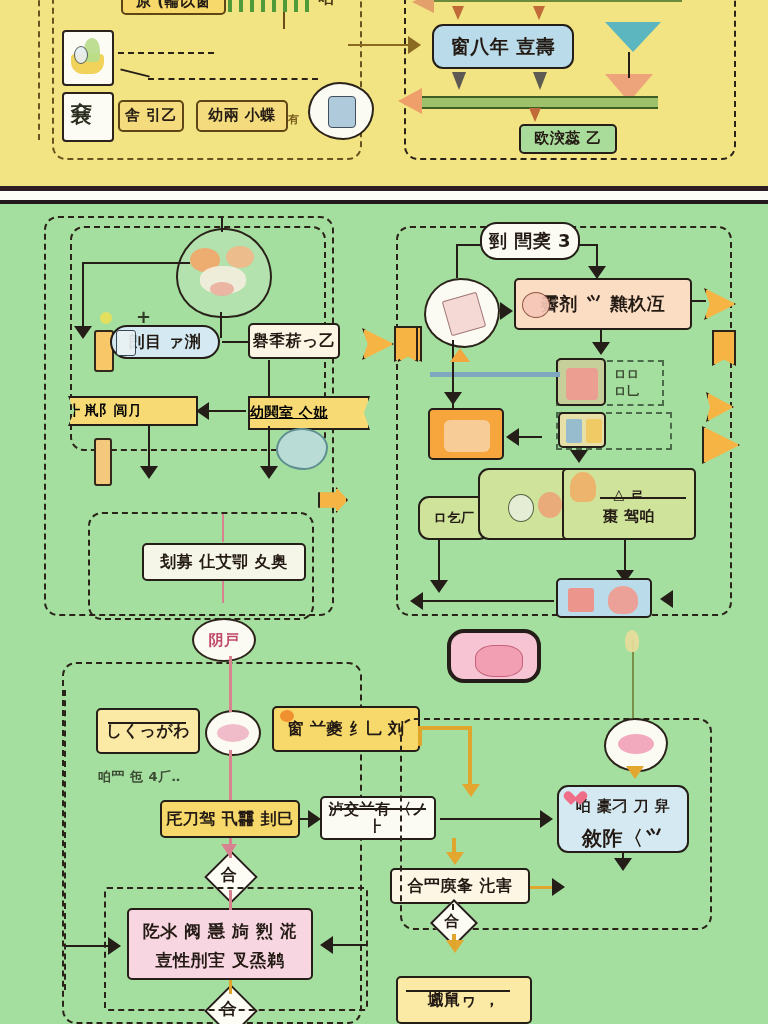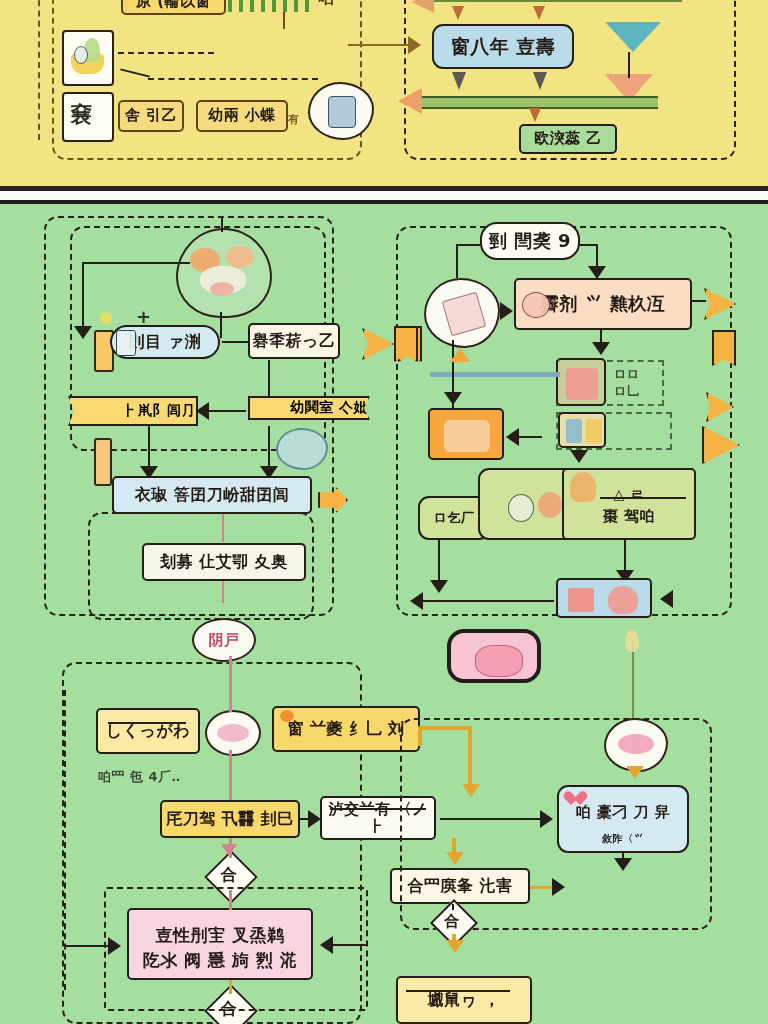--- a/index.html
+++ b/index.html
@@ -77,21 +77,21 @@
   .ah-u-orange{border-left:10px solid transparent;border-right:10px solid transparent;
         border-bottom:14px solid #f3a53e;}
 
   
   .flag{position:absolute;background:#f6b444;border:2.2px solid #2b2319;}
   .chip{position:absolute;background:#f7c768;border:2.2px solid #32281c;border-radius:3px;}
 
   
   .banner{position:absolute;box-sizing:border-box;background:#f7da74;
           border:2.5px solid #241d18;
-          display:flex;align-items:center;justify-content:flex-end;
+          display:flex;align-items:center;justify-content:flex-start;
           clip-path:polygon(0 0,100% 0,100% 100%,0 100%,5% 50%);}
   .banner.rev{clip-path:polygon(0 0,100% 0,95% 50%,100% 100%,0 100%);}
 
   
   .dia{position:absolute;background:#fdfdf5;border:2.5px solid #241d18;
        transform:rotate(45deg);}
   .dia-t{position:absolute;display:flex;align-items:center;justify-content:center;
          color:#231a14;font-weight:700;}
 
   
@@ -228,56 +228,53 @@
   </div>
 
   <div class="flag" style="left:362px;top:328px;width:28px;height:28px;
               clip-path:polygon(0 0,100% 50%,0 100%,18% 50%);"></div>
   <div class="flag" style="left:398px;top:326px;width:20px;height:32px;
               clip-path:polygon(0 0,100% 0,100% 100%,50% 82%,0 100%);"></div>
 
   <div class="banner ink" style="left:68px;top:396px;width:130px;height:30px;font-size:14px;">
     <span>⺊鼡阝闾⺆</span>
   </div>
-  <div class="banner rev ink" style="left:248px;top:396px;width:122px;height:24px;font-size:14px;">
+  <div class="banner rev ink" style="left:248px;top:396px;width:122px;height:34px;font-size:14px;text-decoration:underline;">
     <span>幼鬨室 亽妣</span>
   </div>
   <div class="ln lnh" style="left:200px;top:410px;width:46px;"></div>
   <div class="ah ah-l" style="left:196px;top:402px;"></div>
 
   <div class="ln lnv" style="left:268px;top:360px;height:36px;"></div>
   <div class="ln lnv" style="left:148px;top:426px;height:44px;"></div>
   <div class="ah ah-d" style="left:140px;top:466px;"></div>
   <div class="ln lnv" style="left:268px;top:426px;height:44px;"></div>
   <div class="ah ah-d" style="left:260px;top:466px;"></div>
 
   <div class="blob" style="left:276px;top:428px;width:48px;height:38px;background:#b9ddd6;border-color:#5f8f90;"></div>
 
-  <div class="node r4 c-blue-l ink" style="left:112px;top:476px;width:200px;height:38px;font-size:16px;">
-    <span>衣琡 箁囝刀岎甜囝闾</span>
-  </div>
   <div class="flag" style="left:318px;top:487px;width:26px;height:22px;
               clip-path:polygon(0 20%,60% 20%,60% 0,100% 50%,60% 100%,60% 80%,0 80%);"></div>
 
   <div class="dash dash-r" style="left:88px;top:512px;width:226px;height:108px;"></div>
 
   <div class="node r4 c-cream ink" style="left:142px;top:543px;width:164px;height:38px;font-size:16px;background:#f6f6e8;">
     <span>刬募 仩艾卾 夊奥</span>
   </div>
   <div class="ln lnv ln-pink" style="left:222px;top:514px;height:28px;"></div>
   <div class="ln lnv ln-pink" style="left:222px;top:581px;height:22px;"></div>
 
   <div class="blob blob-oval blob-w ink" style="left:192px;top:618px;width:60px;height:40px;font-size:15px;color:#c04a6a;">
     <span>阴戸</span>
   </div>
 
   <div class="dash dash-r" style="left:396px;top:226px;width:336px;height:390px;"></div>
 
   <div class="node r16 c-white ink" style="left:480px;top:222px;width:100px;height:38px;font-size:18px;">
-    <span>剄 閆䶮 9</span>
+    <span>剄 閆䶮 3</span>
   </div>
   <div class="ln lnv" style="left:456px;top:244px;height:34px;"></div>
   <div class="ln lnh" style="left:456px;top:244px;width:26px;"></div>
   <div class="ln lnv" style="left:596px;top:244px;height:36px;"></div>
   <div class="ln lnh" style="left:578px;top:244px;width:20px;"></div>
   <div class="ah ah-d" style="left:588px;top:266px;"></div>
 
   <div class="blob blob-w" style="left:424px;top:278px;width:72px;height:66px;">
     <div class="doodle" style="left:20px;top:16px;width:34px;height:34px;background:#f4d7d2;border:1.6px solid #9a6a6a;
                 transform:rotate(-16deg);border-radius:2px;"></div>
@@ -403,21 +400,21 @@
 
   <div class="blob blob-w" style="left:604px;top:718px;width:60px;height:50px;">
     <div class="doodle" style="left:12px;top:14px;width:36px;height:20px;background:#f1a4b8;border-radius:50%;"></div>
   </div>
   <div class="ln lnv" style="left:632px;top:640px;height:78px;background:#7a8f4a;"></div>
   <div class="doodle" style="position:absolute;left:625px;top:630px;width:14px;height:22px;background:#e8dc9a;border-radius:50% 50% 40% 40%;"></div>
   <div class="ah ah-d-gold" style="left:626px;top:766px;"></div>
 
   <div class="node r10 c-blue-l" style="left:557px;top:785px;width:132px;height:68px;flex-direction:column;">
     <span class="ink" style="font-size:15px;margin-top:10px;">㕷 橐刁 刀 舁</span>
-    <span class="ink" style="font-size:10px;margin-top:12px;">敘阼〈⺍</span>
+    <span class="ink" style="font-size:20px;margin-top:12px;">敘阼〈⺍</span>
   </div>
   <div class="heart" style="left:563px;top:792px;"></div>
   <div class="ln lnh" style="left:440px;top:818px;width:106px;"></div>
   <div class="ah ah-r" style="left:540px;top:810px;"></div>
 
   <div class="ln lnv" style="left:622px;top:853px;height:10px;"></div>
   <div class="ah ah-d" style="left:614px;top:858px;"></div>
   <div class="ln lnh ln-gold" style="left:530px;top:886px;width:28px;height:3px;"></div>
   <div class="ah ah-r" style="left:552px;top:878px;"></div>
 
@@ -437,22 +434,22 @@
 
   <div class="dia" style="left:437px;top:906px;width:30px;height:30px;"></div>
   <div class="dia-t ink" style="left:437px;top:906px;width:30px;height:30px;font-size:15px;">
     <span>合</span>
   </div>
   <div class="ln lnv" style="left:452px;top:904px;height:6px;"></div>
   <div class="ah ah-d-gold" style="left:446px;top:940px;"></div>
   <div class="ln lnv ln-gold" style="left:452px;top:934px;height:14px;width:4px;"></div>
 
   <div class="node r4 c-pink-l" style="left:127px;top:908px;width:186px;height:72px;flex-direction:column;">
+    <span class="ink" style="font-size:17px;margin-top:5px;">阣氺 阀 㥯 㫊 煭 㳸</span>
     <span class="ink" style="font-size:17px;margin-top:9px;">壴性刐宔 叉烝鹈</span>
-    <span class="ink" style="font-size:17px;margin-top:5px;">阣氺 阀 㥯 㫊 煭 㳸</span>
   </div>
   <div class="ln lnv ln-pink" style="left:229px;top:890px;height:20px;width:3px;"></div>
   <div class="ln lnv ln-gold" style="left:229px;top:980px;height:14px;width:3px;"></div>
 
   <div class="dash" style="left:104px;top:887px;width:264px;height:124px;border-radius:3px;"></div>
   <div class="ln lnh" style="left:66px;top:945px;width:46px;"></div>
   <div class="ah ah-r" style="left:108px;top:937px;"></div>
   <div class="ah ah-l" style="left:320px;top:936px;"></div>
   <div class="ln lnh" style="left:332px;top:944px;width:36px;"></div>
 

